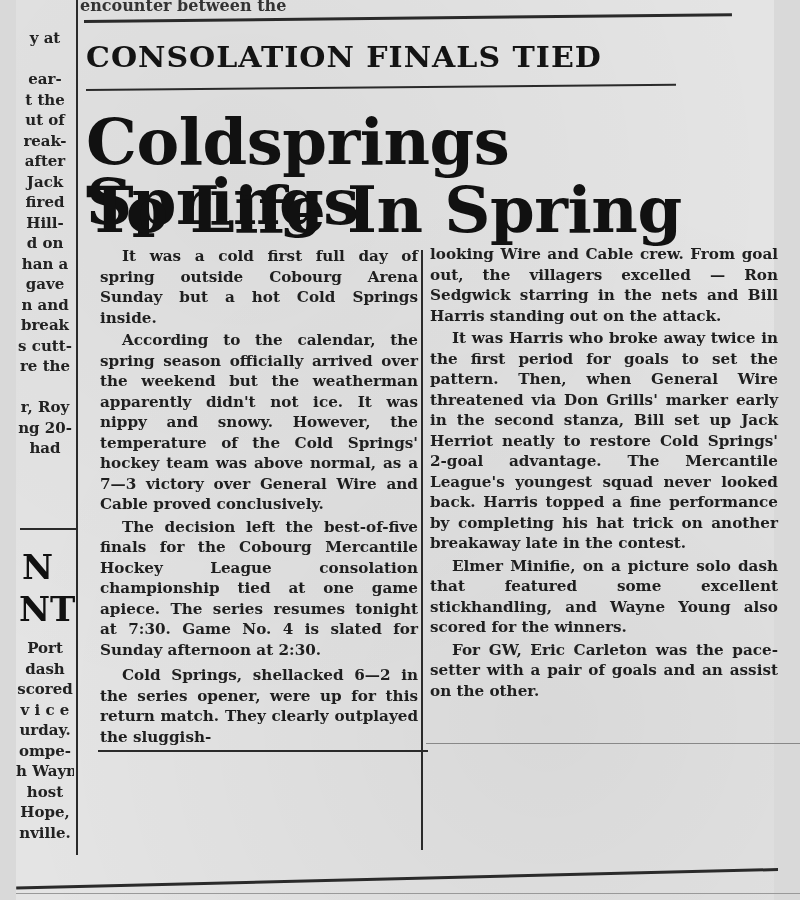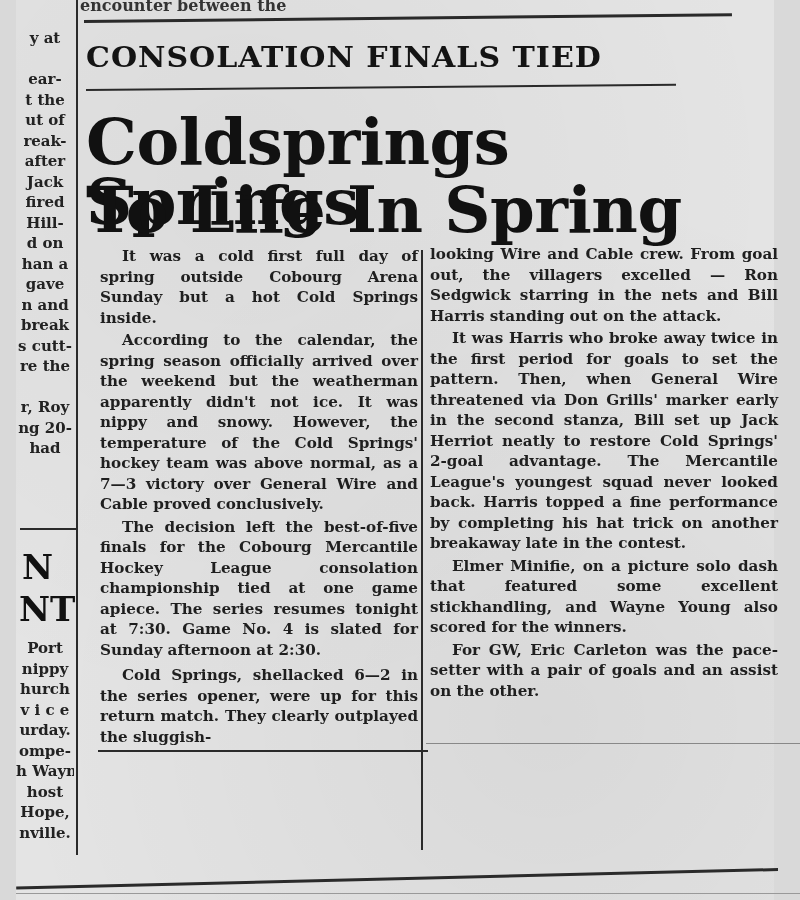--- a/index.html
+++ b/index.html
@@ -96,22 +96,22 @@
 
   <div class="rule" style="left:4px; top:528px; width:56px; height:2px;"></div>
 
   <div class="leftbig" style="top:546px;">
     <div style="text-align:left; padding-left:6px;">N</div>
     <div style="text-align:left; padding-left:3px;">NT</div>
   </div>
 
   <div class="leftcol" style="top:638px;">
     <div>Port</div>
-    <div>nippy</div>
-    <div>hurch</div>
+    <div>dash</div>
+    <div>scored</div>
     <div>v i c e</div>
     <div>urday.</div>
     <div>ompe-</div>
     <div>h Wayne</div>
     <div>host</div>
     <div>Hope,</div>
     <div>nville.</div>
   </div>
 
   <div class="rule" style="left:68px; top:20px; width:648px; height:3px; transform:rotate(-0.6deg); transform-origin:left;"></div>

